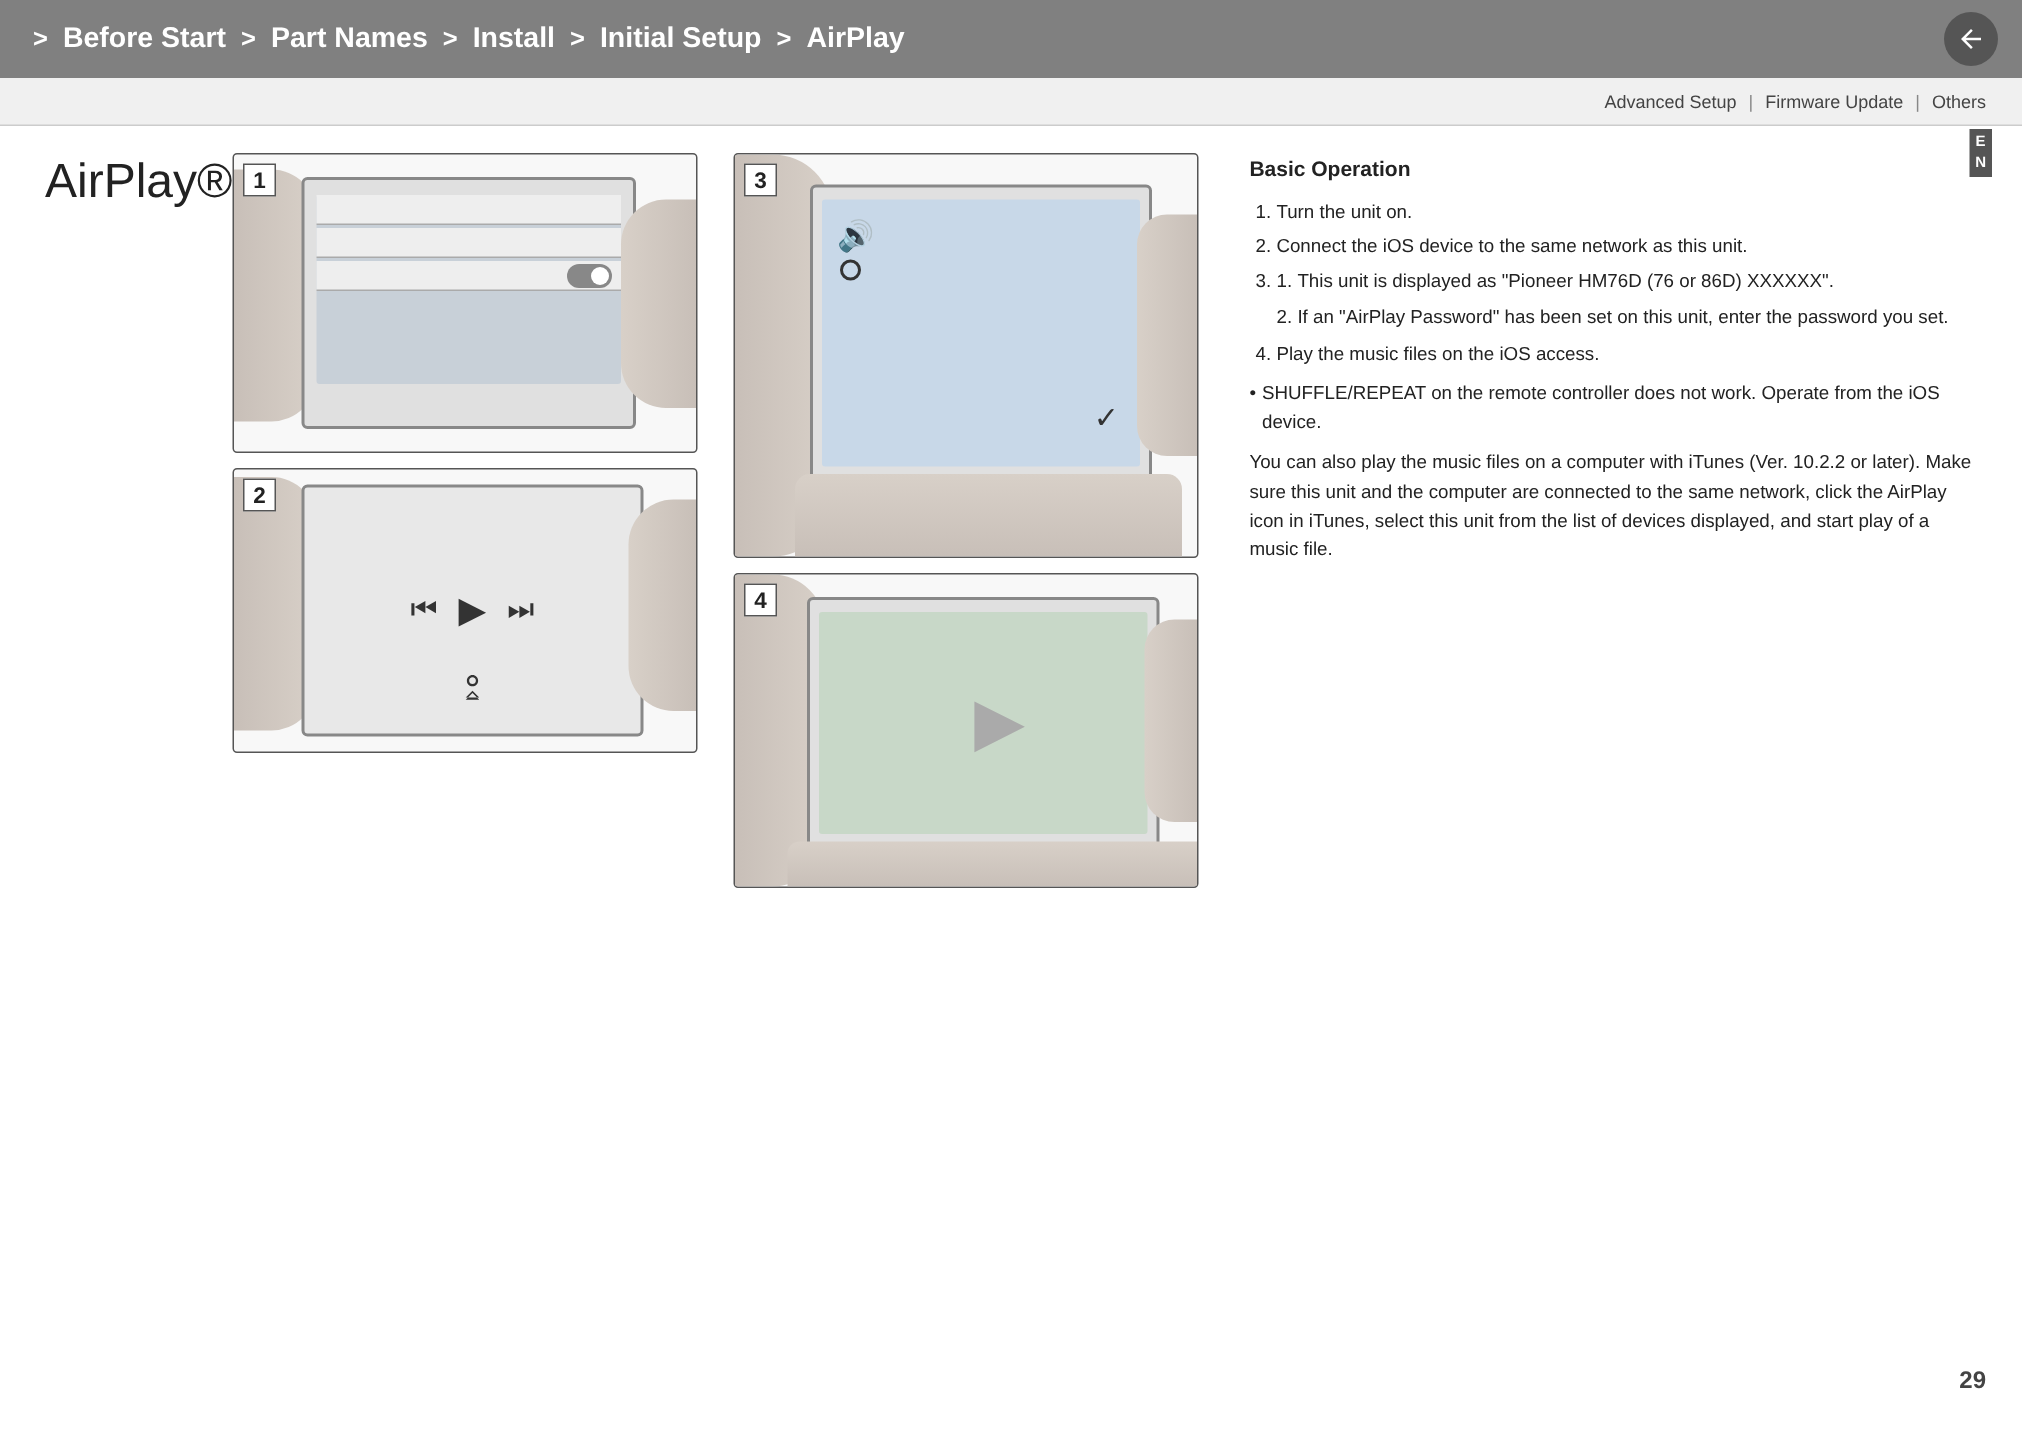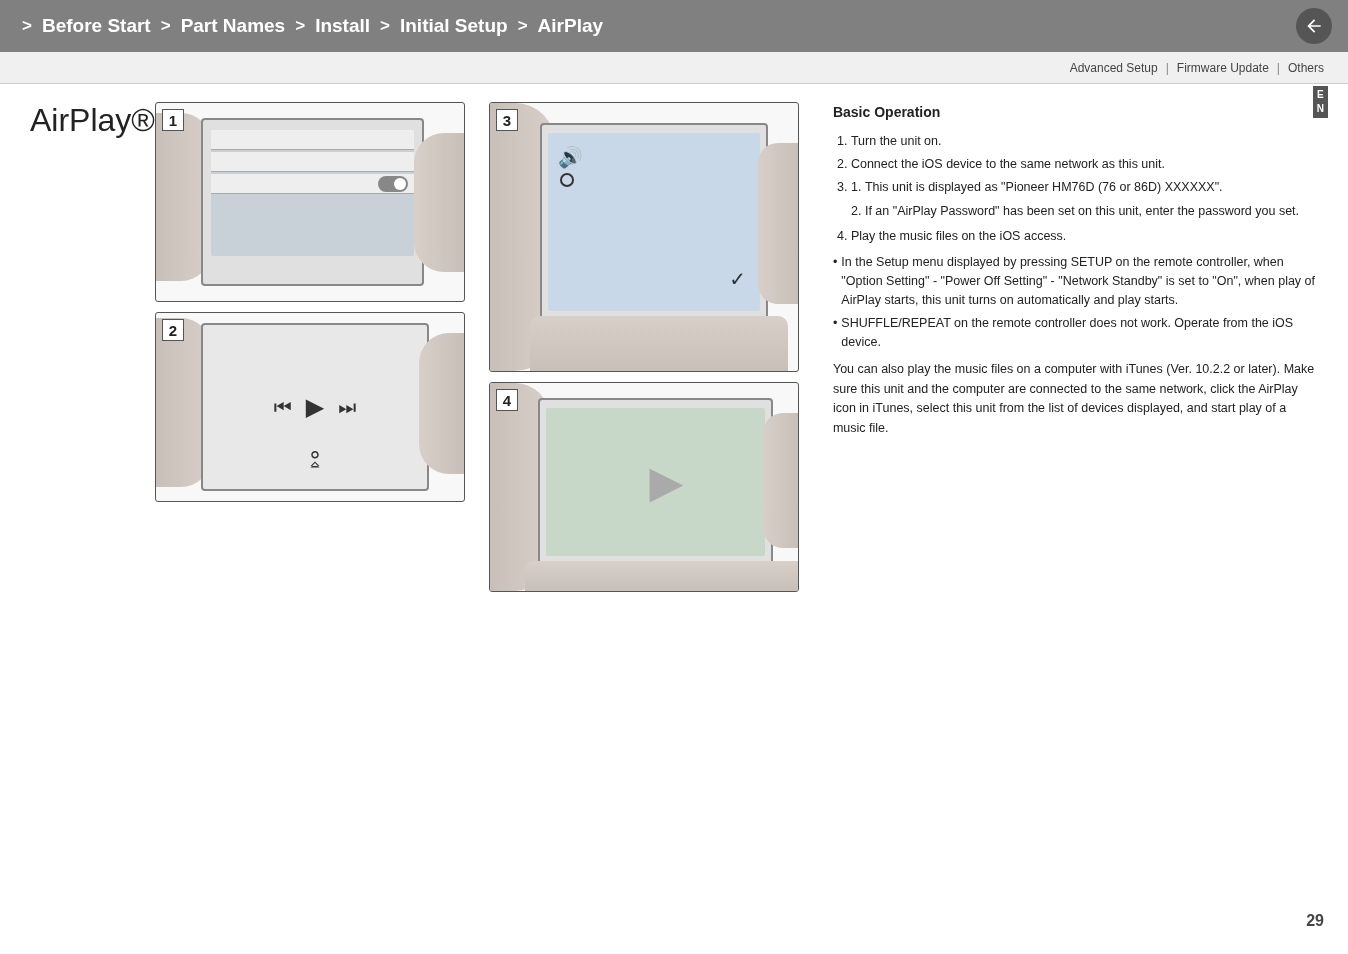--- a/index.html
+++ b/index.html
@@ -381,21 +381,20 @@
         <li>
           <ul style="margin-left:14px;margin-top:3px;list-style:disc;">
             <li>This unit is displayed as "Pioneer HM76D (76 or 86D) XXXXXX".</li>
             <li>If an "AirPlay Password" has been set on this unit, enter the password you set.</li>
           </ul>
         </li>
         <li>Play the music files on the iOS access.</li>
       </ol>
 
       <div style="margin-bottom:8px;">
-        <div class="bullet-item">In the Setup menu displayed by pressing SETUP on the remote controller, when "Option Setting" - "Power Off Setting" - "Network Standby" is set to "On", when play of AirPlay starts, this unit turns on automatically and play starts.</div>
         <div class="bullet-item">SHUFFLE/REPEAT on the remote controller does not work. Operate from the iOS device.</div>
       </div>
 
       <p>You can also play the music files on a computer with iTunes (Ver. 10.2.2 or later). Make sure this unit and the computer are connected to the same network, click the AirPlay icon  in iTunes, select this unit from the list of devices displayed, and start play of a music file.</p>
     </div>
   </div>
 </div>
 
 <div class="page-number">29</div>
 

